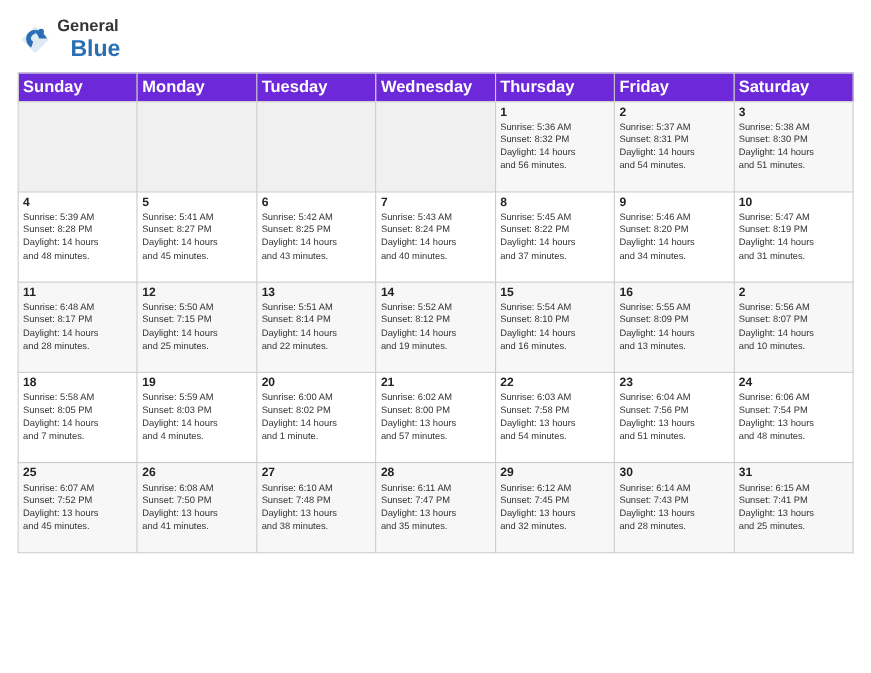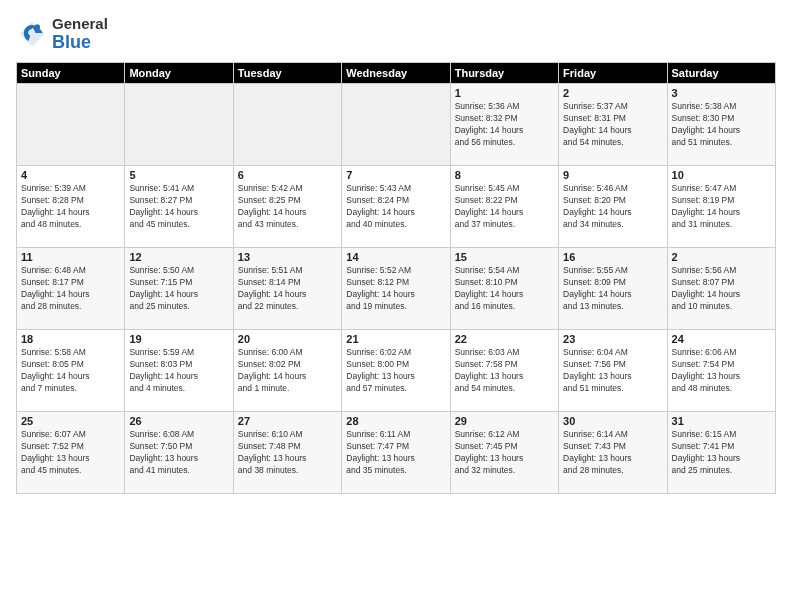--- a/index.html
+++ b/index.html
@@ -32,23 +32,24 @@
       display: flex;
       flex-direction: column;
       line-height: 1.1;
     }
     .logo-general {
       font-size: 15px;
       font-weight: bold;
       color: #333;
     }
     .logo-blue {
-      font-size: 18px;
+      font-size: 21px;
       font-weight: bold;
       color: #2a6fb5;
+      margin-left: 12px;
     }
     .logo-icon {
       width: 32px;
       height: 32px;
     }
     .title-block {
       text-align: right;
     }
     .title-month {
       font-size: 36px;
@@ -60,23 +61,23 @@
       font-size: 16px;
       color: #444;
     }
     .calendar {
       flex: 1;
       border-collapse: collapse;
       width: 100%;
       table-layout: fixed;
     }
     .calendar th {
-      background: #000000;
+      background: #6d28d9;
       color: #fff;
-      font-size: 11px;
+      font-size: 15px;
       font-weight: bold;
       padding: 4px 4px;
       text-align: left;
       border: 1px solid #ccc;
     }
     .calendar td {
       border: 1px solid #ccc;
       vertical-align: top;
       padding: 3px 4px;
       font-size: 9px;

